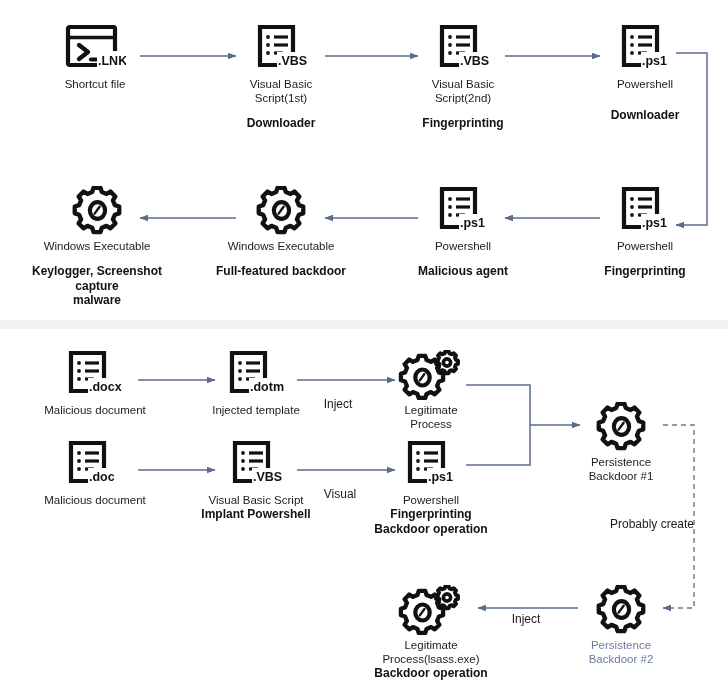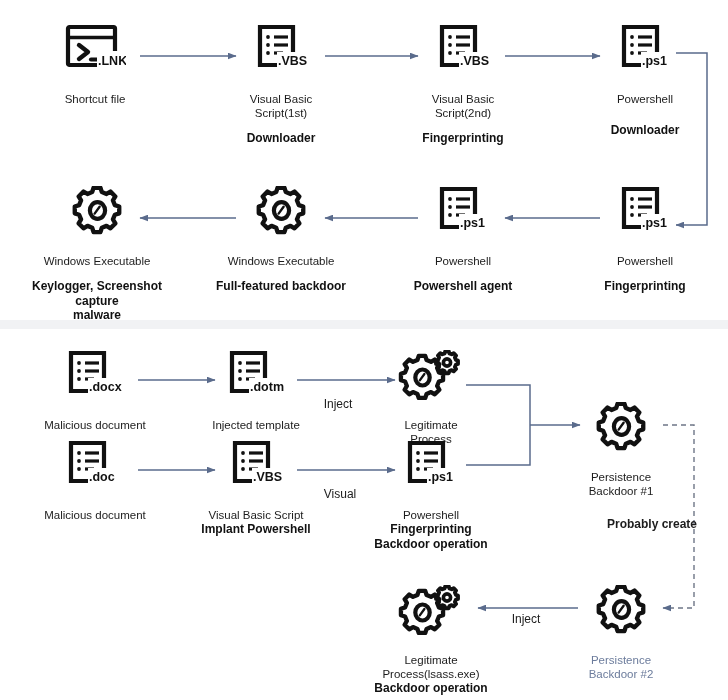--- a/index.html
+++ b/index.html
@@ -40,21 +40,21 @@
   }
   .node .glyph {
     height: 52px;
     display: flex;
     align-items: flex-end;
     justify-content: center;
   }
   .node .sub {
     font-size: 11.5px;
     color: #1c1c1c;
-    margin-top: 18px;
+    margin-top: 3px;
     white-space: pre-line;
   }
   .node .role {
     font-size: 12px;
     font-weight: bold;
     color: #111111;
     white-space: pre-line;
   }
   .node.muted .sub { color: #6c7c9c; }
 
@@ -219,21 +219,21 @@
         <circle cx="18" cy="21" r="1.9" fill="#111"></circle>
         <circle cx="18" cy="29" r="1.9" fill="#111"></circle>
         <line x1="24" y1="13" x2="38" y2="13" stroke="#111" stroke-width="3.2"></line>
         <line x1="24" y1="21" x2="38" y2="21" stroke="#111" stroke-width="3.2"></line>
         <line x1="24" y1="29" x2="33" y2="29" stroke="#111" stroke-width="3.2"></line>
         <rect x="27" y="28" width="35" height="17" fill="#fff"></rect>
         <text x="28" y="41" font-family="Liberation Sans, sans-serif" font-size="12.5" font-weight="bold" fill="#111">.ps1</text>
       </svg>
     </div>
     <div class="sub">Powershell</div>
-    <div class="role gap-md">Powershell agent</div>
+    <div class="role gap-md">Malicious agent</div>
   </div>
 
   <div class="node" style="left:281px; top:184px;">
     <div class="glyph">
       <svg class="ico" width="58" height="50" viewBox="0 0 58 50">
         <g transform="translate(29,25)">
           <path d="M-3.6,-24 h7.2 l1.5,4.6 4.9,2.0 4.2,-2.5 5.1,5.1 -2.5,4.2 2.0,4.9 4.6,1.5 v7.2 l-4.6,1.5 -2.0,4.9 2.5,4.2 -5.1,5.1 -4.2,-2.5 -4.9,2.0 -1.5,4.6 h-7.2 l-1.5,-4.6 -4.9,-2.0 -4.2,2.5 -5.1,-5.1 2.5,-4.2 -2.0,-4.9 -4.6,-1.5 v-7.2 l4.6,-1.5 2.0,-4.9 -2.5,-4.2 5.1,-5.1 4.2,2.5 4.9,-2.0 Z" transform="translate(0,-0.5) scale(0.95)" fill="none" stroke="#111" stroke-width="4.6" stroke-linejoin="round"></path>
           <ellipse cx="0.5" cy="-0.5" rx="7.6" ry="8.4" fill="none" stroke="#111" stroke-width="4.2"></ellipse>
           <path d="M-2.4,2.6 L2.6,-4.2" stroke="#111" stroke-width="2.4" stroke-linecap="round"></path>
         </g>
@@ -406,16 +406,16 @@
         </g>
       </svg>
     </div>
     <div class="sub">Legitimate
 Process(lsass.exe)</div>
     <div class="role gap-sm">Backdoor operation</div>
   </div>
 
   <div class="edge-label" style="left:338px; top:396px;">Inject</div>
   <div class="edge-label" style="left:340px; top:486px;">Visual</div>
-  <div class="edge-label" style="left:652px; top:516px;font-weight:bold;">Probably create</div>
+  <div class="edge-label" style="left:652px; top:516px;">Probably create</div>
   <div class="edge-label" style="left:526px; top:611px;">Inject</div>
 
 </div>
 
 </body></html>

